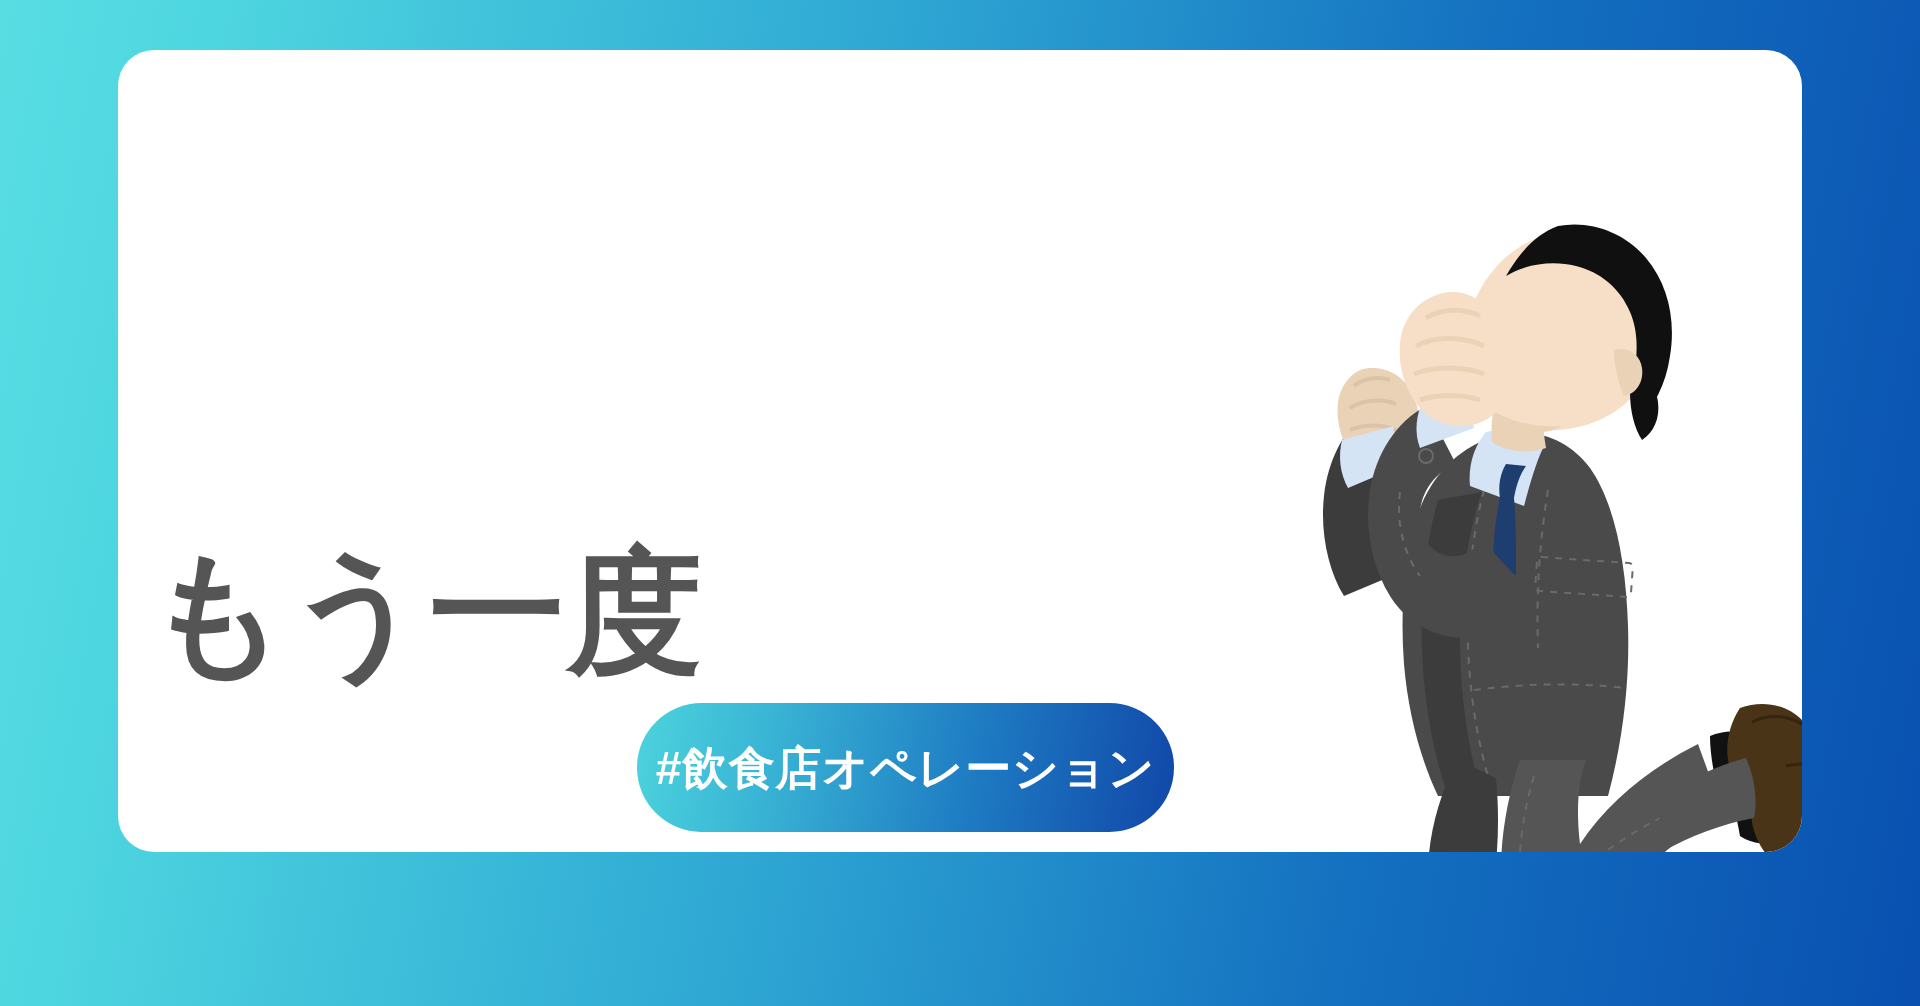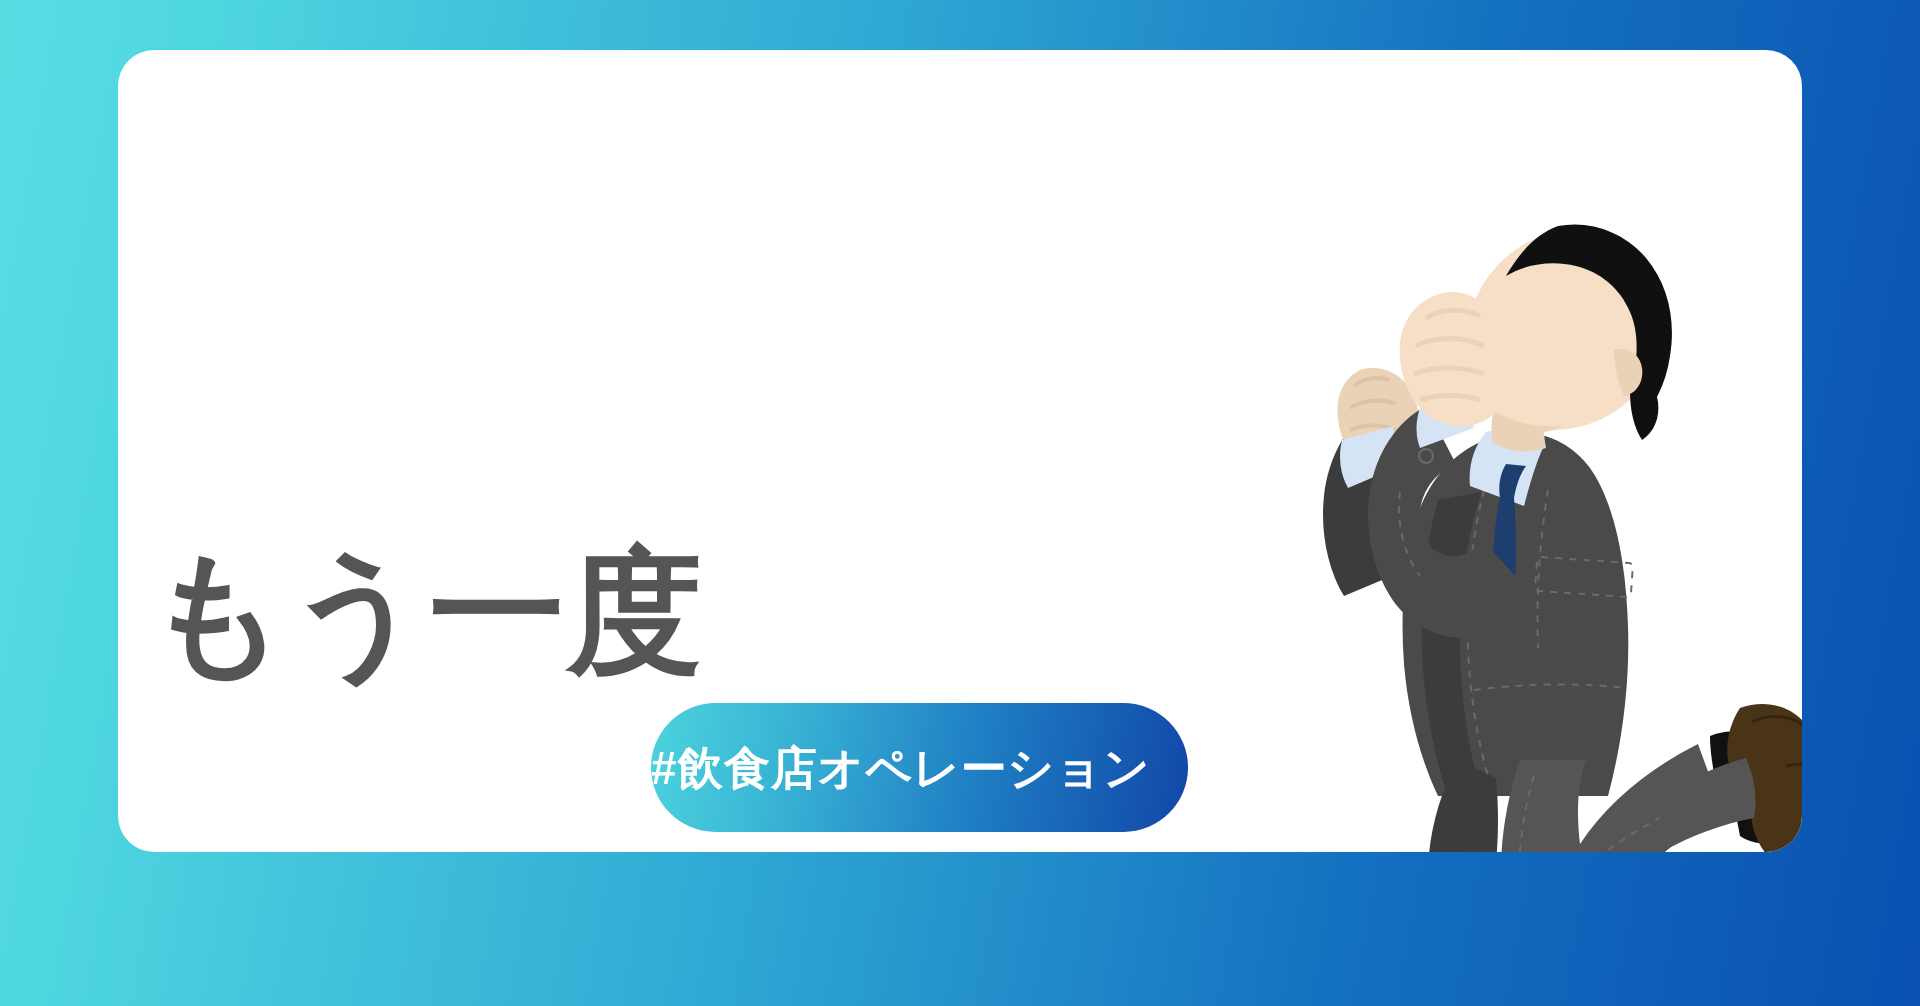--- a/index.html
+++ b/index.html
@@ -44,29 +44,29 @@
     font-size: 136px;
     line-height: 1.42;
     letter-spacing: 0.01em;
     white-space: pre;
   }
   #headline .line { display: block; }
 
   
   #pill {
     position: absolute;
-    left: 533px;
+    left: 519px;
     top: 653px;
     width: 537px;
     height: 129px;
     border-radius: 65px;
     background: linear-gradient(100deg, #4DD3DD 0%, #3BB8D6 22%, #1E7CC3 62%, #1147A8 100%);
     display: flex;
     align-items: center;
-    justify-content: flex-start;
+    justify-content: center;
   }
   #pill-label {
     color: #ffffff;
     font-size: 46px;
     font-weight: 700;
     letter-spacing: 0.015em;
     white-space: nowrap;
     line-height: 1;
   }
 

